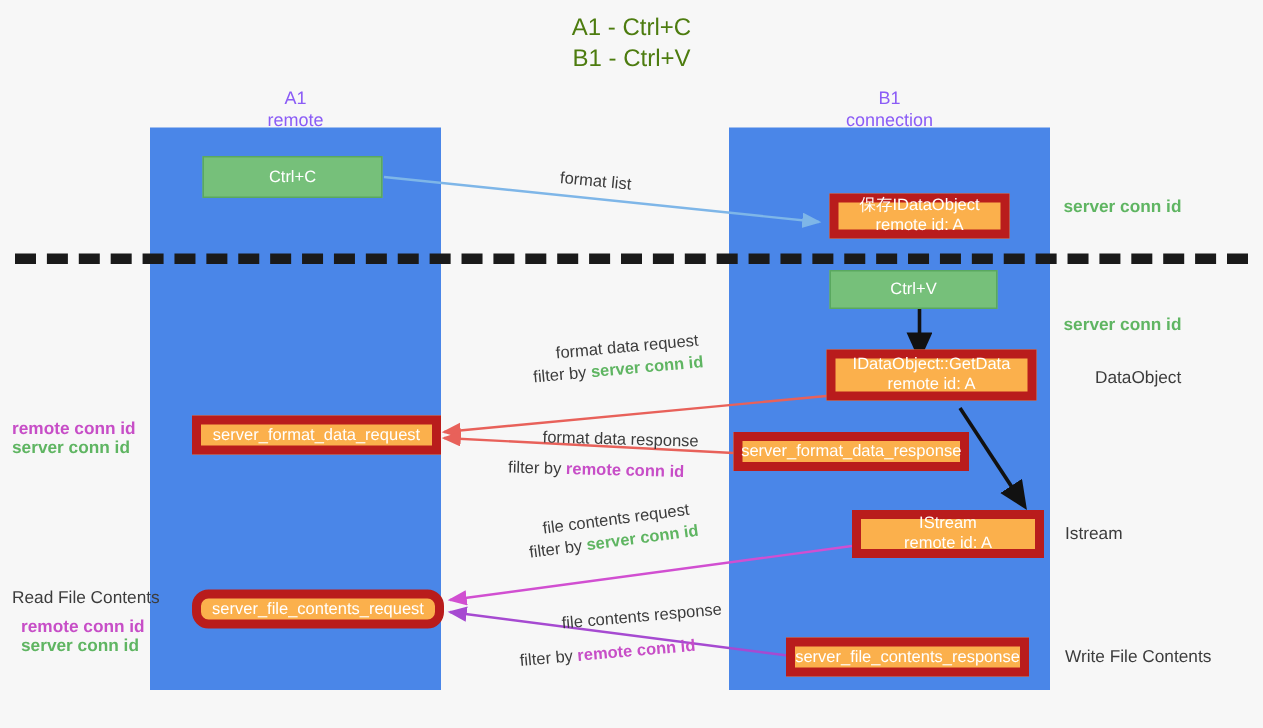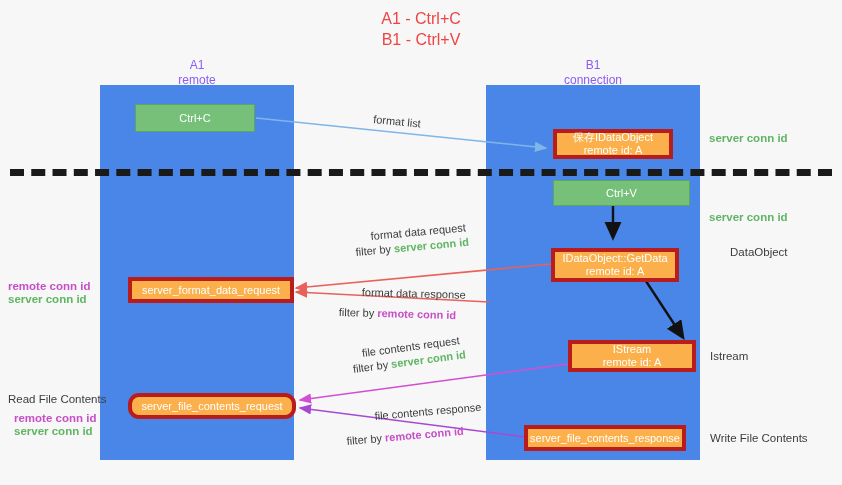--- a/index.html
+++ b/index.html
@@ -8,21 +8,21 @@
     background:#f7f7f7;
     font-family:"Liberation Sans","DejaVu Sans",sans-serif;
     position:relative;overflow:hidden;
     color:#333;
   }
   #stage{position:absolute;left:0;top:0;width:842px;height:485px;}
 
   
   .title{
     position:absolute;left:0;top:8px;width:842px;
-    text-align:center;font-size:16px;line-height:21px;color:#ef4444;
+    text-align:center;font-size:16px;line-height:21px;color:#4d7c0f;
   }
 
   
   .colhead{
     position:absolute;text-align:center;font-size:12px;line-height:15px;color:#8b5cf6;
   }
   .colhead .big{display:block;}
   .colhead .small{display:block;}
 
   
@@ -31,21 +31,21 @@
   #lane-b1{left:486px;top:85px;width:214px;height:375px;}
 
   
   .box{
     position:absolute;box-sizing:border-box;
     display:flex;align-items:center;justify-content:center;
     text-align:center;color:#ffffff;font-size:11px;line-height:13px;
     padding:2px 4px;
   }
   .box.green{background:#76c07a;border:1px solid #5aa85f;}
-  .box.orange{background:#fbb04c;border:4px solid #b91c1c;}
+  .box.orange{background:#fbb04c;border:6px solid #b91c1c;}
   .box .l2{display:block;}
 
   
   .lbl{position:absolute;font-size:11.5px;line-height:14px;white-space:nowrap;}
   .lbl.dark{color:#3c3c3c;}
   .green-t{color:#5fb562;font-weight:bold;}
   .purple-t{color:#c74ec7;font-weight:bold;}
 
   
   .edge{
@@ -129,34 +129,37 @@
 
   <div class="box orange" style="left:128px;top:393px;width:168px;height:26px;border-radius:11px;">
     <span>server_file_contents_request</span>
   </div>
 
   <div class="box orange" style="left:553px;top:129px;width:120px;height:30px;flex-direction:column;">
     <span>保存IDataObject</span>
     <span class="l2">remote id: A</span>
   </div>
 
-  <div class="box green" style="left:553px;top:180px;width:137px;height:26px;">
+  <div class="box green" style="left:553px;top:180px;width:112px;height:26px;">
     <span>Ctrl+V</span>
   </div>
 
-  <div class="box orange" style="left:551px;top:248px;width:128px;height:34px;flex-direction:column;">
+  <div class="box orange" style="left:551px;top:233px;width:140px;height:34px;flex-direction:column;">
     <span>IDataObject::GetData</span>
     <span class="l2">remote id: A</span>
   </div>
 
   <div class="box orange" style="left:568px;top:340px;width:128px;height:32px;flex-direction:column;">
     <span>IStream</span>
     <span class="l2">remote id: A</span>
   </div>
 
+  <div class="box orange" style="left:489px;top:288px;width:157px;height:26px;">
+    <span>server_format_data_response</span>
+  </div>
 
   <div class="box orange" style="left:524px;top:425px;width:162px;height:26px;">
     <span>server_file_contents_response</span>
   </div>
 
   <div class="lbl green-t" style="left:709px;top:131px;">server conn id</div>
 
   <div class="lbl green-t" style="left:709px;top:210px;">server conn id</div>
 
   <div class="lbl dark" style="left:710px;top:245px;margin-left:20px;">DataObject</div>

